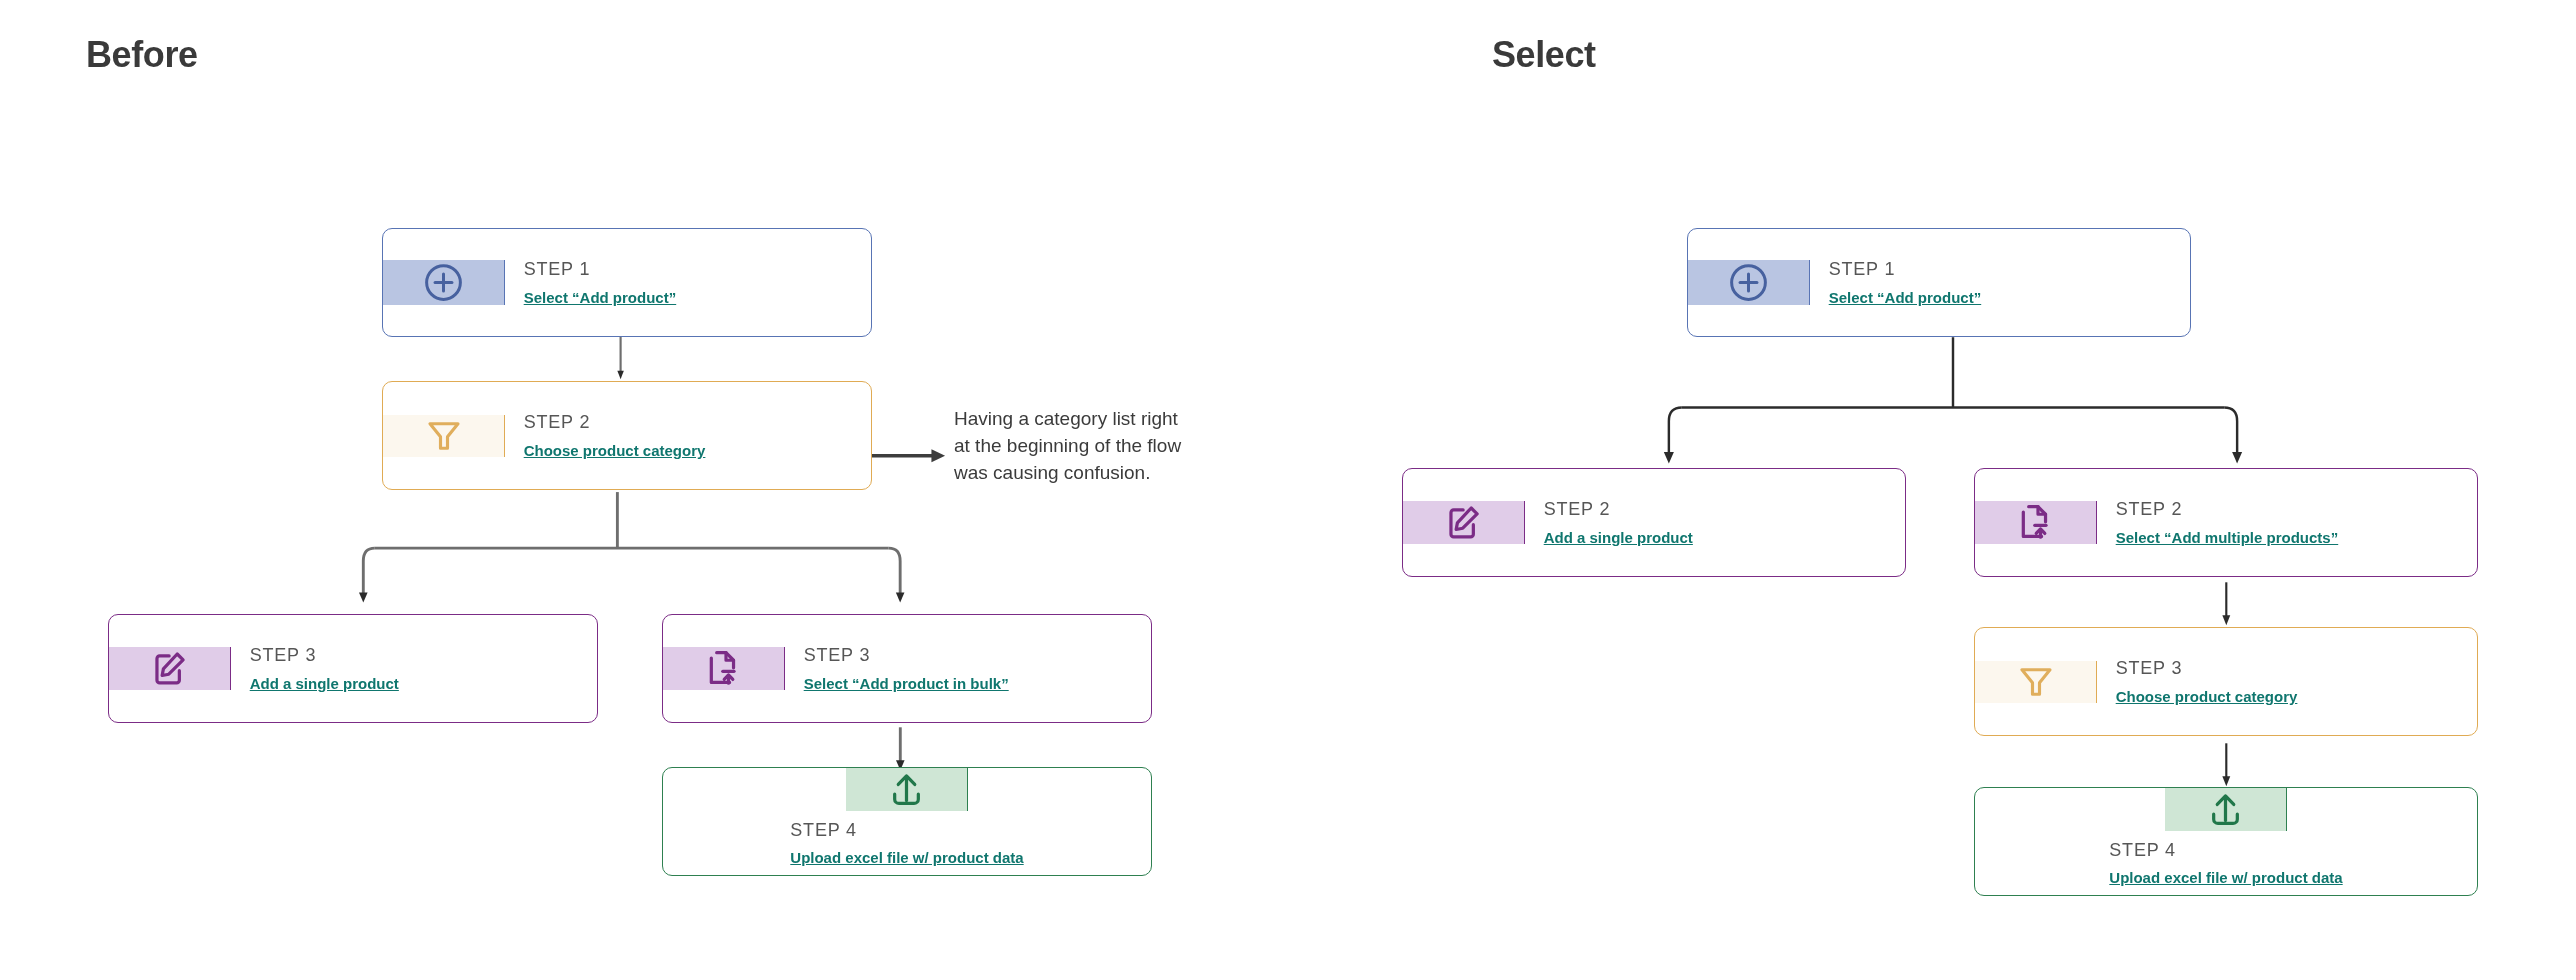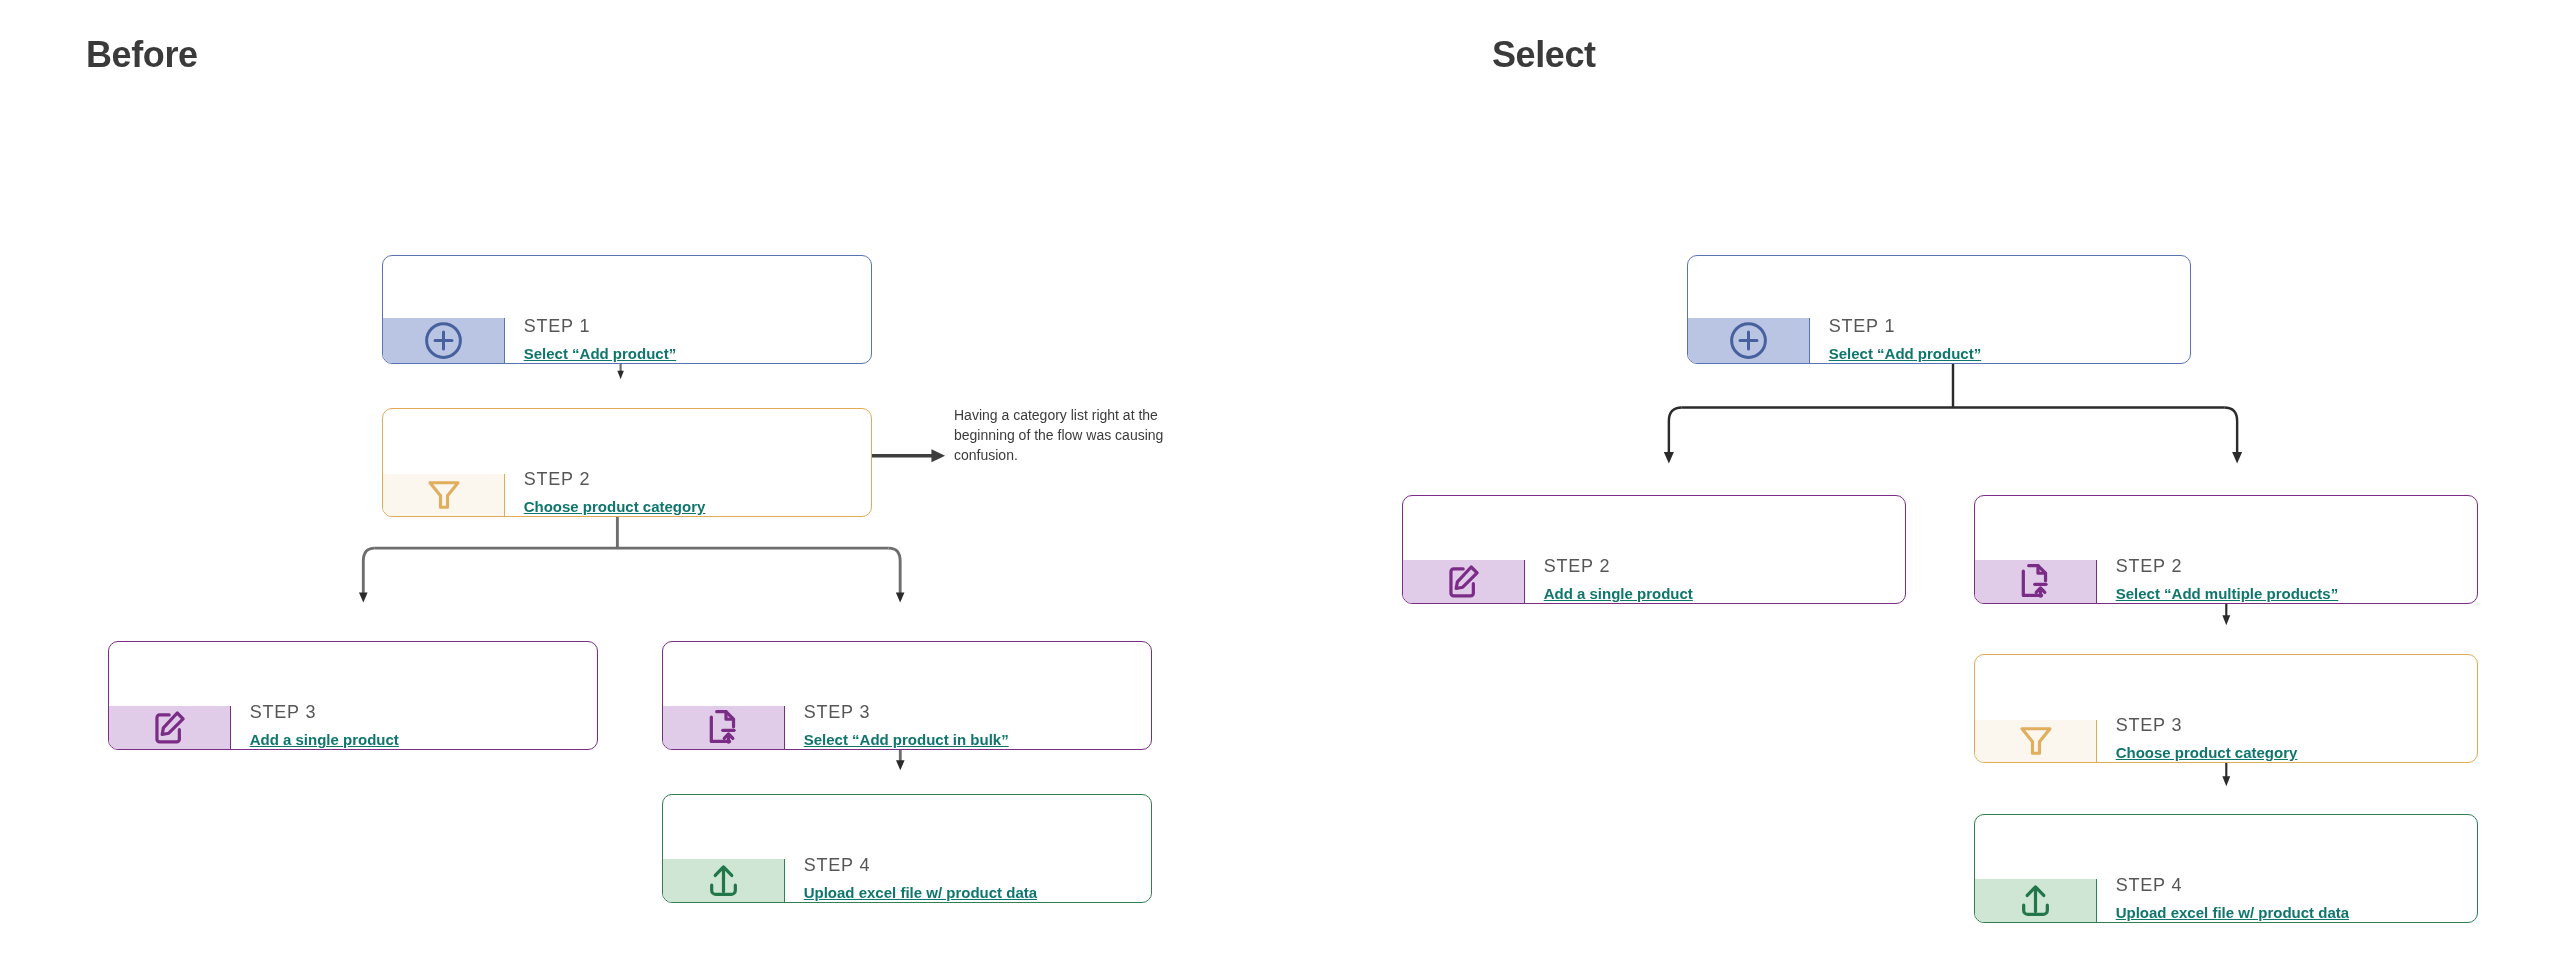--- a/index.html
+++ b/index.html
@@ -24,27 +24,26 @@
     line-height: 1;
     white-space: nowrap;
   }
   #title-before { left: 86px; top: 37px; }
   #title-after  { left: 1492px; top: 37px; }
 
   
   .card {
     position: absolute;
     display: flex;
-    align-items: flex-end;
+    align-items: center;
     border: 1.4px solid #888;
     border-radius: 10px;
     background: #ffffff;
     box-sizing: border-box;
     overflow: hidden;
-    margin-top: 27px;
   }
   .card-icon {
     flex: 0 0 auto;
     width: 122px;
     display: flex;
     align-items: center;
     justify-content: center;
     border-right: 1.4px solid #888;
     box-sizing: border-box;
   }
@@ -79,35 +78,35 @@
   .t-blue  svg { stroke: #47619f; }
   
   .t-amber { border-color: #e0ab54; }
   .t-amber .card-icon { background: #fcf7ee; border-right-color: #e0ab54; }
   .t-amber svg { stroke: #e0ae5c; }
   
   .t-purple { border-color: #7b2c86; }
   .t-purple .card-icon { background: #e0cce8; border-right-color: #7b2c86; }
   .t-purple svg { stroke: #7b2c86; }
   
-  .t-green { border-color: #2e8050; }
+  .t-green { border-color: #2e8050; flex-direction: column; }
   .t-green .card-icon { background: #cfe6d5; border-right-color: #2e8050; }
   .t-green svg { stroke: #21774a; }
 
   
   .connector {
     position: absolute;
     pointer-events: none;
   }
   .connector svg { display: block; overflow: visible; }
 
   
   .annotation {
     position: absolute;
-    font-size: 14px;
+    font-size: 19px;
     line-height: 1.42;
     color: #3b3b3b;
     width: 230px;
   }
 </style>
 </head>
 <body>
 
 <div class="section-title" id="title-before">Before</div>
 

